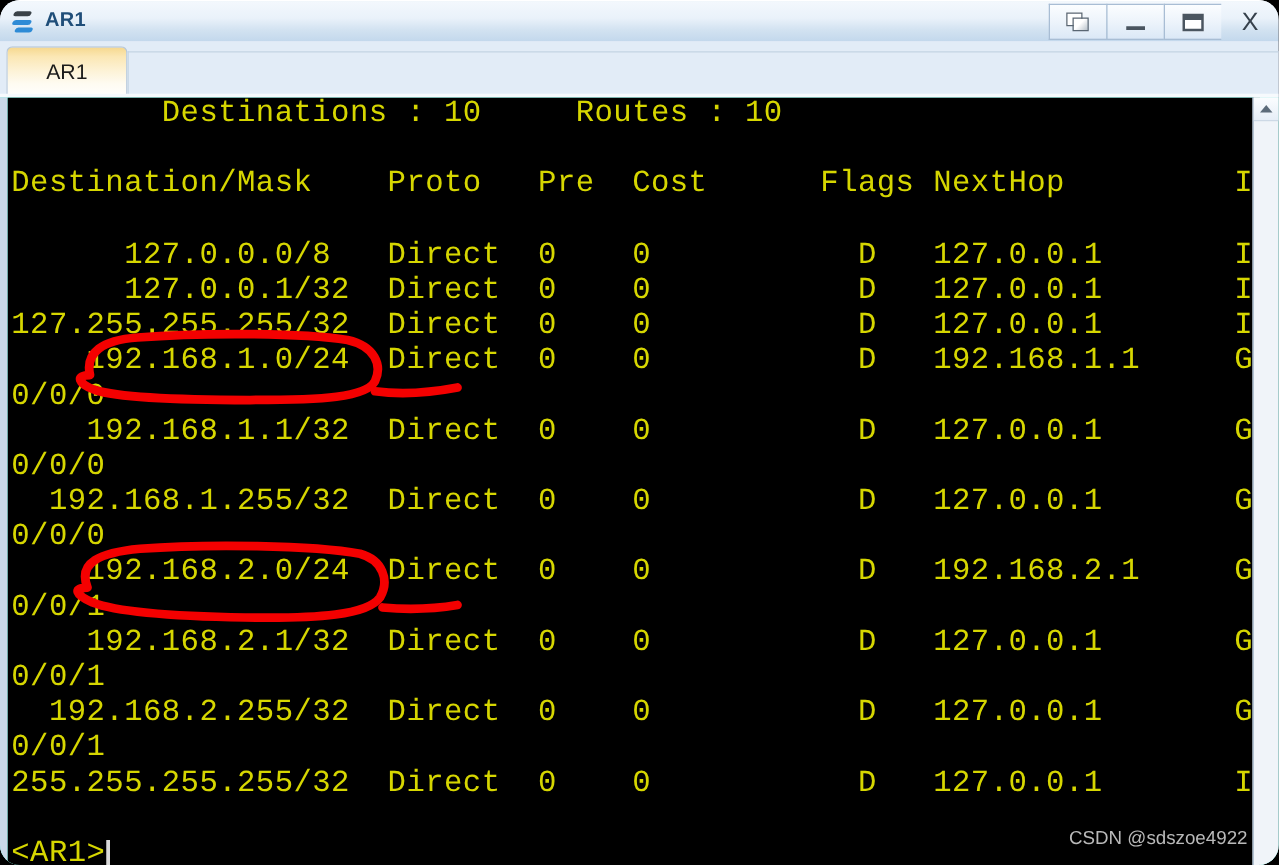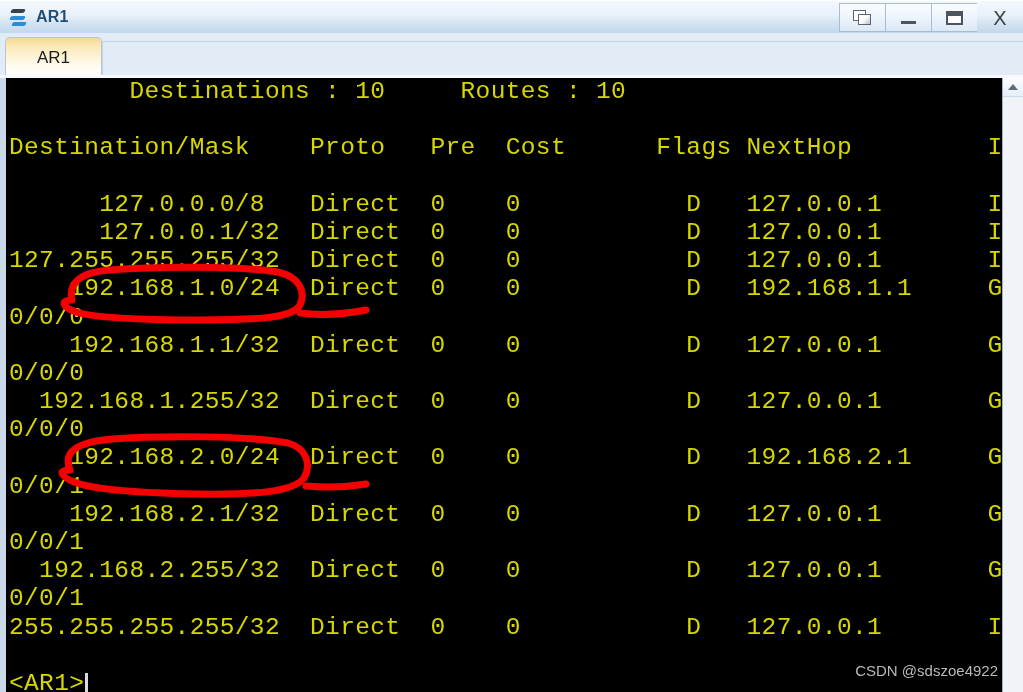--- a/index.html
+++ b/index.html
@@ -13,20 +13,21 @@
     overflow: hidden;
     font-family: "Liberation Sans", sans-serif;
   }
 
   #app-window {
     position: relative;
     width: 1023px;
     height: 692px;
     overflow: hidden;
     background: #dde7f3;
+    border-radius: 16px;
   }
 
   
   #title-bar {
     position: absolute;
     left: 0; top: 0;
     width: 1023px;
     height: 33px;
     background: linear-gradient(to bottom, #f3f8fd 0%, #eaf2fa 42%, #d2e2f1 72%, #c3d8ec 100%);
     border-top: 1px solid #ffffff;

